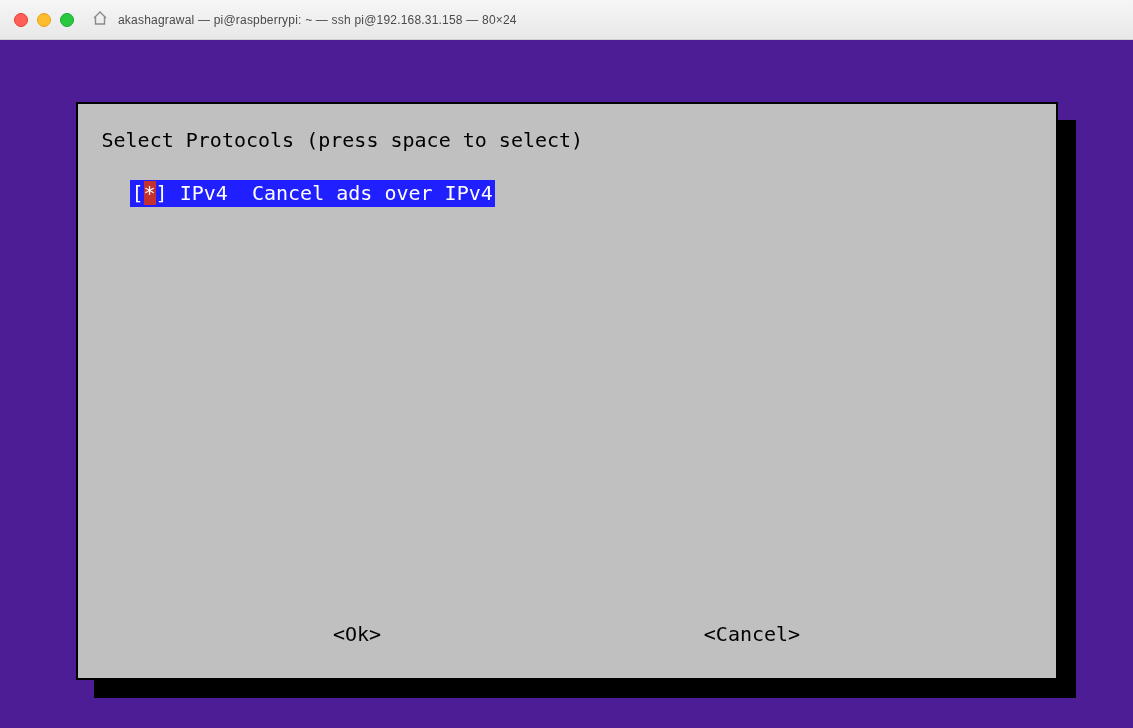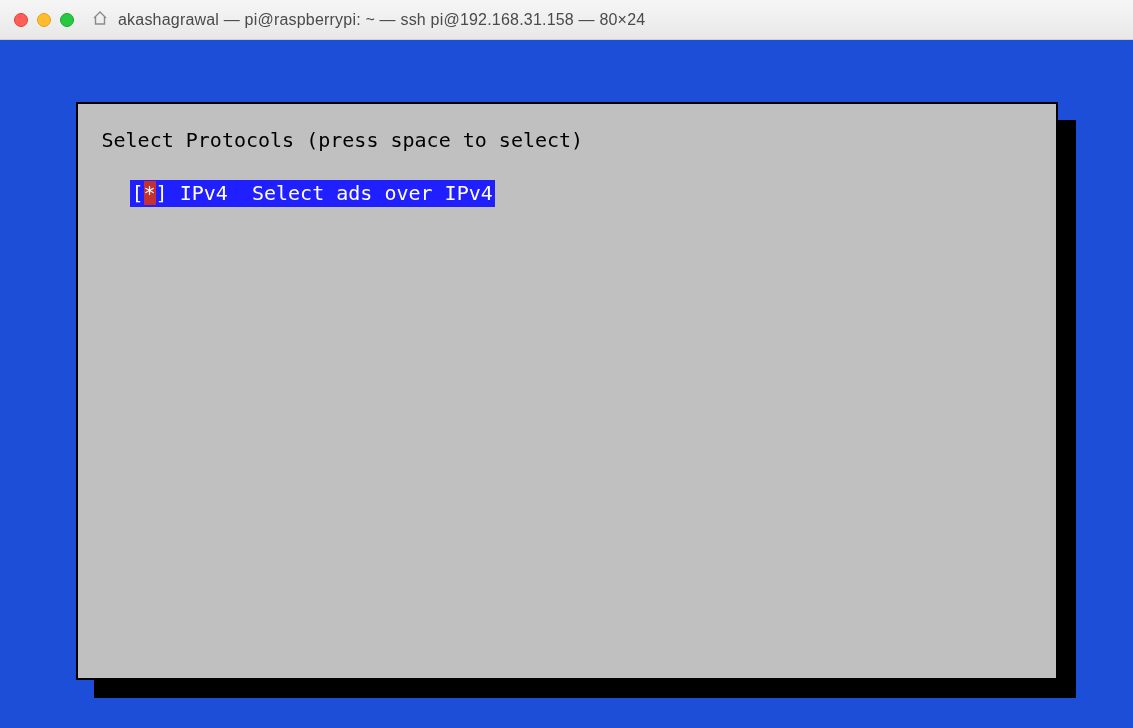--- a/index.html
+++ b/index.html
@@ -37,29 +37,29 @@
     .tl-yellow { background: #ffbd2e; border: 1px solid #e1a116; }
     .tl-green { background: #28c940; border: 1px solid #17a92c; }
     .home-icon {
       margin-left: 8px;
       color: #8a8a8a;
       font-size: 16px;
       display: inline-block;
     }
     .window-title {
       font-family: -apple-system, "Helvetica Neue", sans-serif;
-      font-size: 16px;
+      font-size: 12px;
       color: #4a4a4a;
       font-weight: 400;
       letter-spacing: 0.2px;
     }
     .terminal {
       width: 1133px;
       height: 688px;
-      background: #1d4ed8;
+      background: #4c1d95;
       display: flex;
       align-items: center;
       justify-content: center;
       padding: 0;
     }
     .dialog-wrap {
       position: relative;
       width: 982px;
       height: 578px;
       margin-top: 14px;
@@ -142,19 +142,23 @@
   <span class="window-title">akashagrawal — pi@raspberrypi: ~ — ssh pi@192.168.31.158 — 80×24</span>
 </div>
 
 <div class="terminal">
   <div class="dialog-wrap">
     <div class="dialog-shadow"></div>
     <div class="dialog">
       <div class="dialog-title">Select Protocols (press space to select)</div>
       <div class="options">
         <div>
-          <span class="opt-row">[<span class="opt-check-focused">*</span>] <span>IPv4</span>  <span>Select ads over IPv4</span></span>
+          <span class="opt-row">[<span class="opt-check-focused">*</span>] <span>IPv4</span>  <span>Cancel ads over IPv4</span></span>
         </div>
       </div>
       <div class="dialog-spacer"></div>
+      <div class="dialog-buttons">
+        <span class="dlg-btn">&lt;Ok&gt;</span>
+        <span class="dlg-btn">&lt;Cancel&gt;</span>
+      </div>
     </div>
   </div>
 </div>
 
 </body></html>

